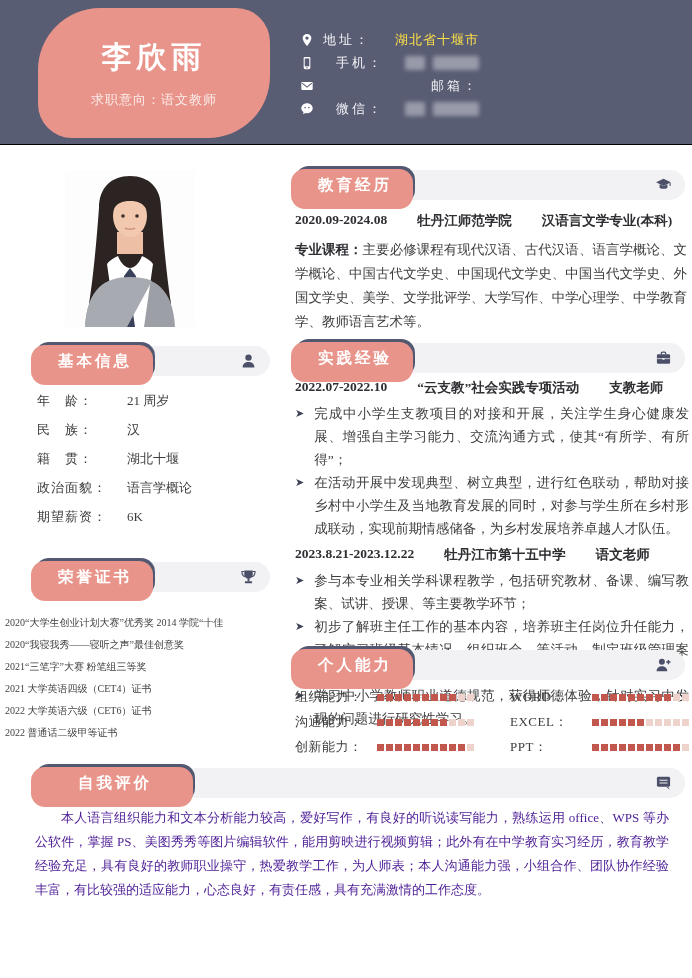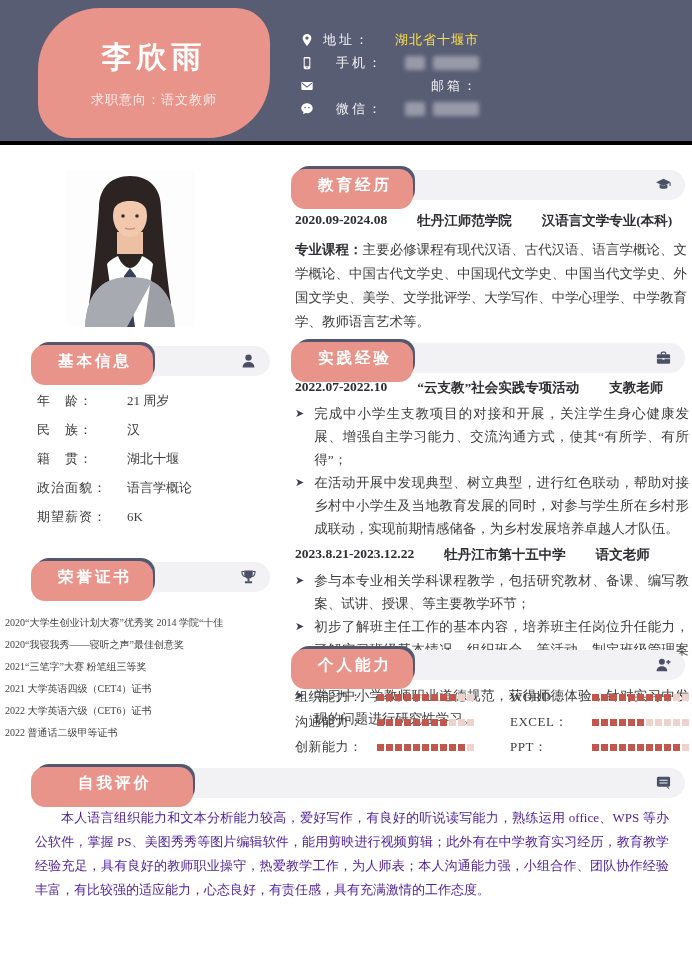--- a/index.html
+++ b/index.html
@@ -5,21 +5,21 @@
   :root{
     --slate:#595d74; --pill:#535871; --salmon:#e9948a;
     --bar:#f2f2f4; --ink:#3d3d3d; --red:#c2574e; --red-faint:#eed3cc;
     --icon:#4b5068;
   }
   *{margin:0;padding:0;box-sizing:border-box;}
   body{background:#fff;font-family:"Liberation Sans",sans-serif;}
   .page{position:relative;width:692px;height:978px;background:#fff;overflow:hidden;}
 
   
-  .header{position:absolute;left:0;top:0;width:692px;height:145px;background:var(--slate);border-bottom:4px solid #000000;}
+  .header{position:absolute;left:0;top:0;width:692px;height:145px;background:var(--slate);border-bottom:1px solid #000000;}
   .blob{position:absolute;left:38px;top:8px;width:232px;height:130px;background:var(--salmon);
         border-radius:62px 34px 62px 34px;display:flex;flex-direction:column;align-items:center;justify-content:center;}
   .name{font-size:30px;font-weight:bold;color:#fff;letter-spacing:5px;}
   .objective{margin-top:13px;font-size:13px;color:rgba(255,255,255,.82);letter-spacing:1px;}
   .contact{position:absolute;left:300px;top:33px;display:flex;flex-direction:column;gap:9px;}
   .c-row{display:flex;align-items:center;height:14px;color:#fff;justify-content:space-between;}
   .c-row .ic{width:14px;height:14px;margin-right:9px;display:inline-flex;color:#fff;}
   .c-label{font-size:13px;letter-spacing:3px;color:#f2f2f5;}
   .c-value{font-size:13px;letter-spacing:1px;color:#fde047;margin-left:24px;}
   .redact{display:inline-flex;gap:8px;margin-left:8px;filter:blur(2px);}

